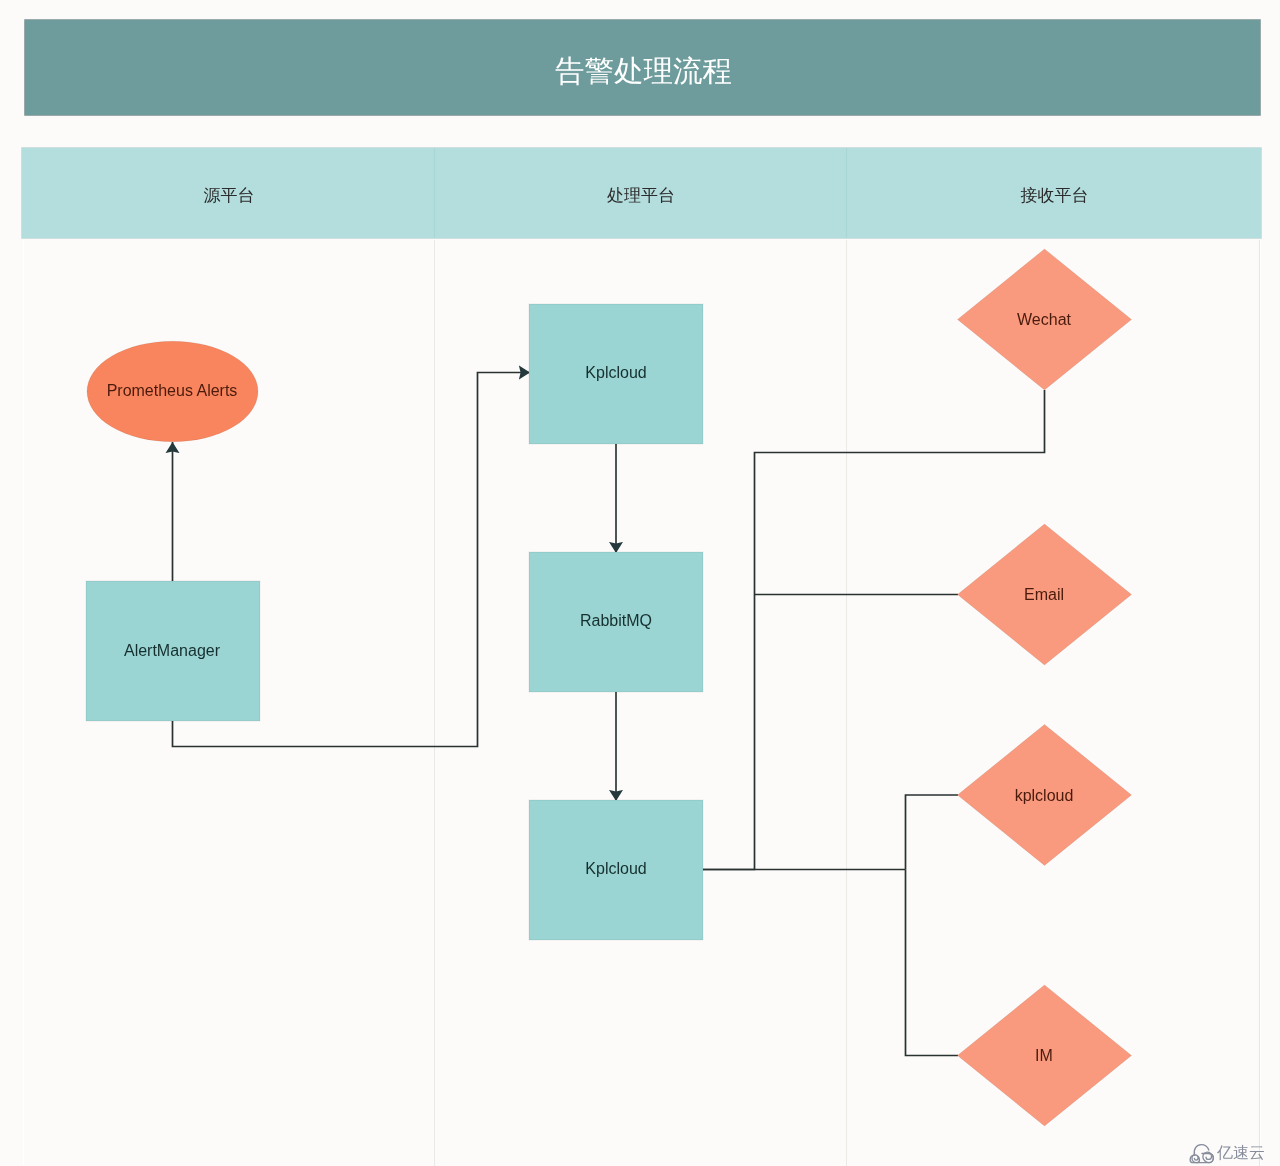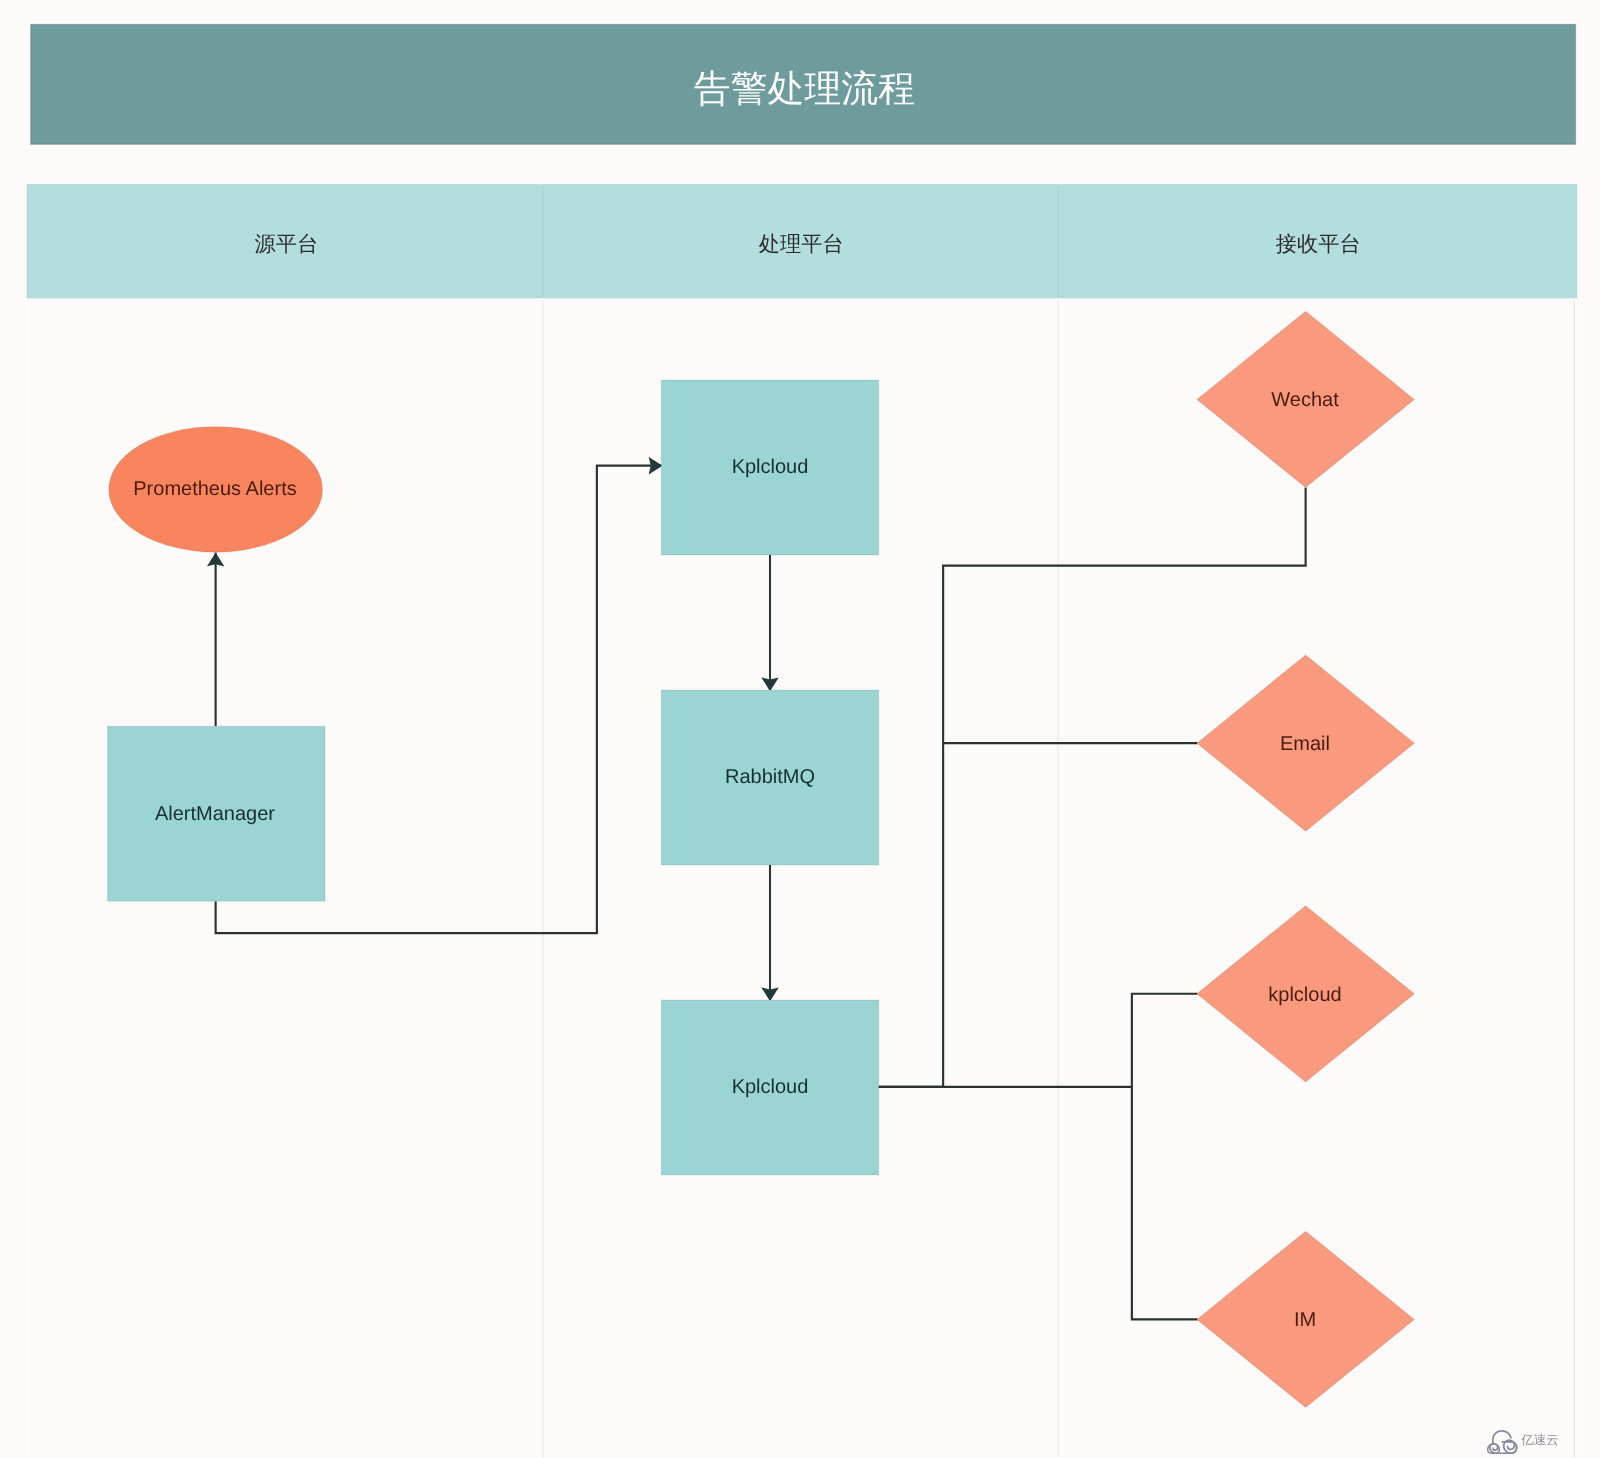--- a/index.html
+++ b/index.html
@@ -6,21 +6,21 @@
   body{width:1280px;height:1166px;background:#fcfbf9;overflow:hidden;
        font-family:"Liberation Sans",sans-serif;}
   #stage{position:relative;width:1048px;height:1166px;}
   svg.diagram{position:absolute;left:0;top:0;width:1280px;height:1166px;}
   .title-text{fill:#ffffff;font-size:29.5px;}
   .lane-text{fill:#2b2b2b;font-size:17px;}
   .node-text{font-size:16px;fill:#16302f;}
   .node-text-orange{font-size:16px;fill:#4a1b0c;}
   #watermark{position:absolute;left:1189px;top:1143px;width:80px;height:22px;}
   #watermark .cloud{position:absolute;left:0;top:0;display:block;}
-  .wm-text{position:absolute;left:28px;top:1px;color:#868c9c;font-size:10px;line-height:17px;white-space:nowrap;}
+  .wm-text{position:absolute;left:28px;top:1px;color:#868c9c;font-size:16px;line-height:17px;white-space:nowrap;}
 </style>
 </head>
 <body>
 
 <div id="stage">
   <svg class="diagram" viewBox="0 0 1280 1166">
     <defs>
       <marker id="arrow" markerUnits="userSpaceOnUse" markerWidth="12" markerHeight="15" refX="11.4" refY="7.2" orient="auto">
         <path d="M0.3,0.2 L11.4,7.2 L0.3,14.2 L2.0,7.2 Z" fill="#24393c"></path>
       </marker>

